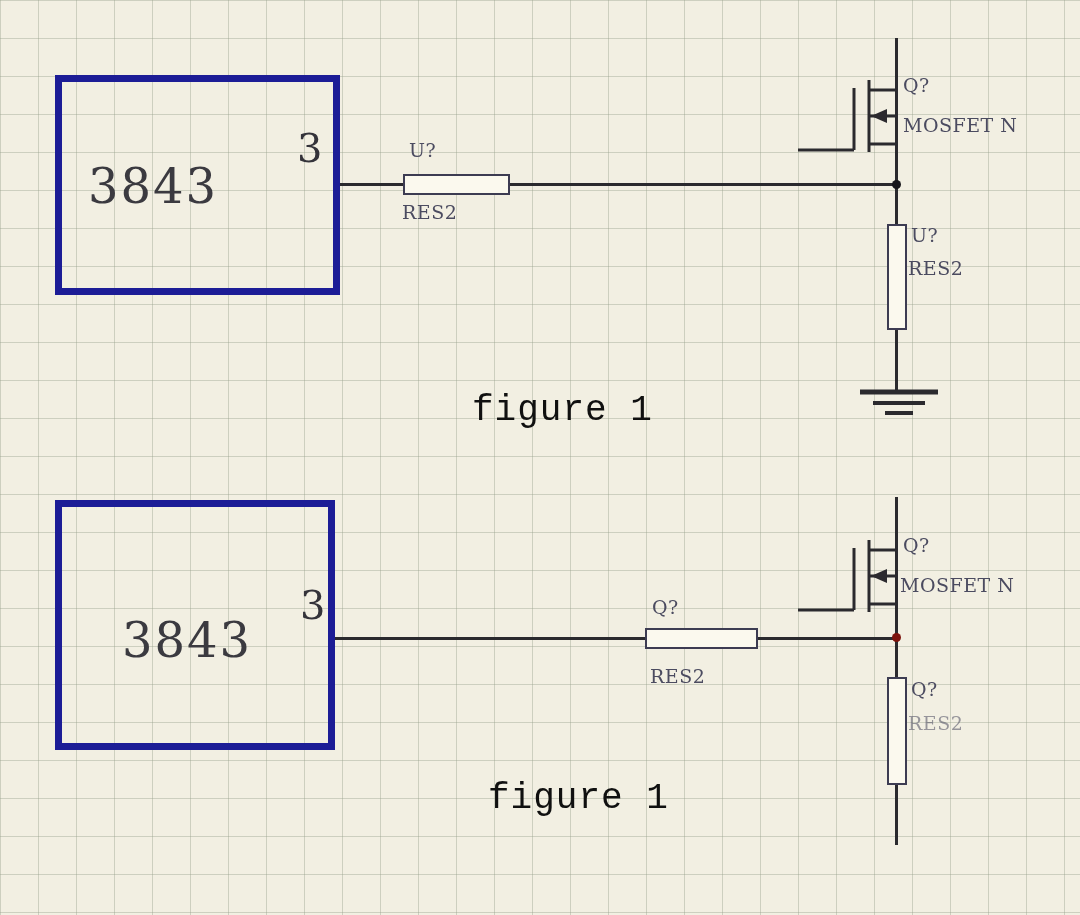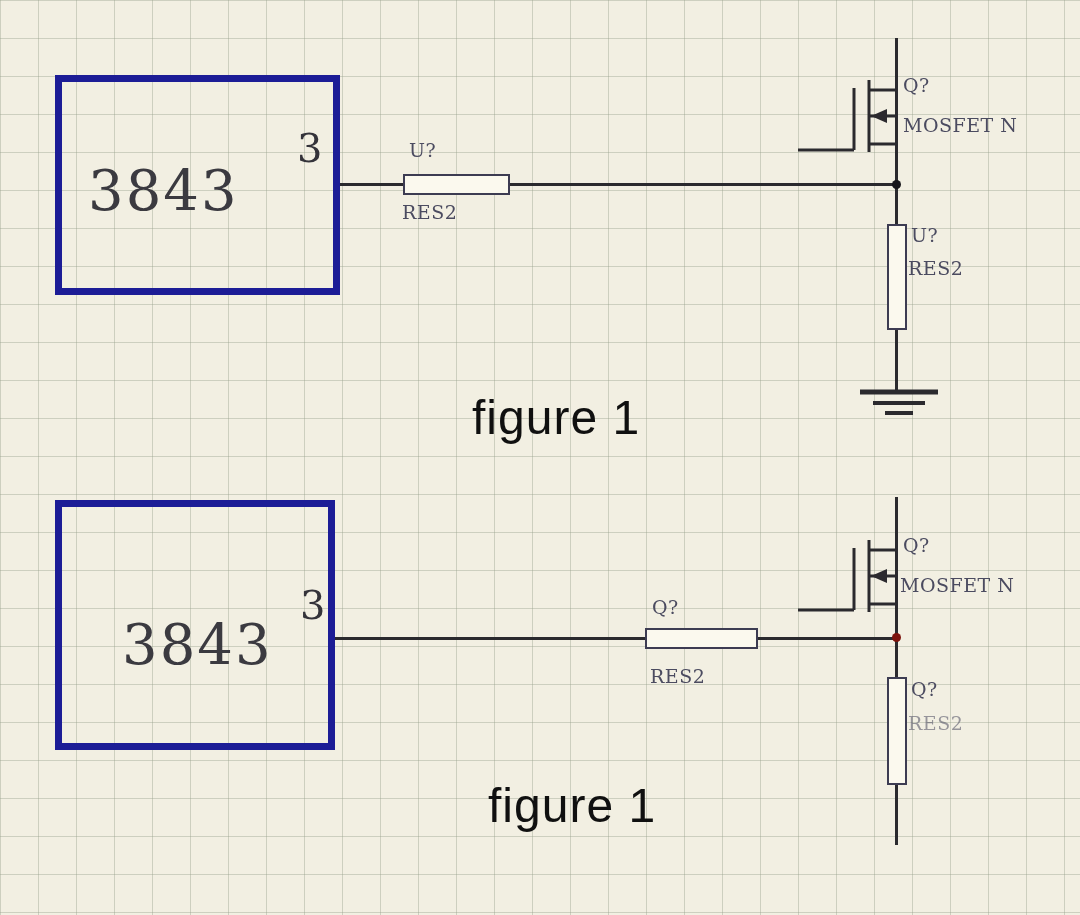--- a/index.html
+++ b/index.html
@@ -19,43 +19,43 @@
     background-size:38px 38px;
     font-family:"DejaVu Serif", serif;
   }
   .wire-h{position:absolute;height:3px;background:var(--wire);z-index:1;}
   .wire-v{position:absolute;width:3px;background:var(--wire);z-index:1;}
   .ic-box{
     position:absolute;border:7px solid var(--ic-border);
     background:transparent;z-index:1;box-sizing:border-box;
   }
   .ic-label{
-    position:absolute;font-size:56px;color:#3b3a40;z-index:2;
+    position:absolute;font-size:48px;color:#3b3a40;z-index:2;
     letter-spacing:2px;
   }
   .pin-num{
     position:absolute;font-size:40px;color:#34333a;z-index:2;
   }
   .resistor{
     position:absolute;border:2px solid #3d3c52;background:#fbf9ee;
     z-index:2;box-sizing:border-box;
   }
   .lbl{
     position:absolute;font-size:19px;color:var(--label-text);
     z-index:3;letter-spacing:.5px;white-space:nowrap;
   }
   .lbl.faded{opacity:.55;}
   .dot{
     position:absolute;width:9px;height:9px;border-radius:50%;
     background:#17161a;z-index:3;
   }
   .dot.red{background:var(--junction-dot-fig2);}
   .caption{
-    position:absolute;font-family:Liberation Sans, sans-serif;
-    font-size:48px;color:#101010;z-index:3;letter-spacing:1px;
+    position:absolute;font-family:Liberation Mono, monospace;
+    font-size:36px;color:#101010;z-index:3;letter-spacing:1px;
   }
   svg{position:absolute;z-index:2;overflow:visible;}
   svg line, svg path{stroke:var(--wire);fill:none;}
 </style>
 </head>
 <body>
 
 <div class="canvas">
 
   <div>

